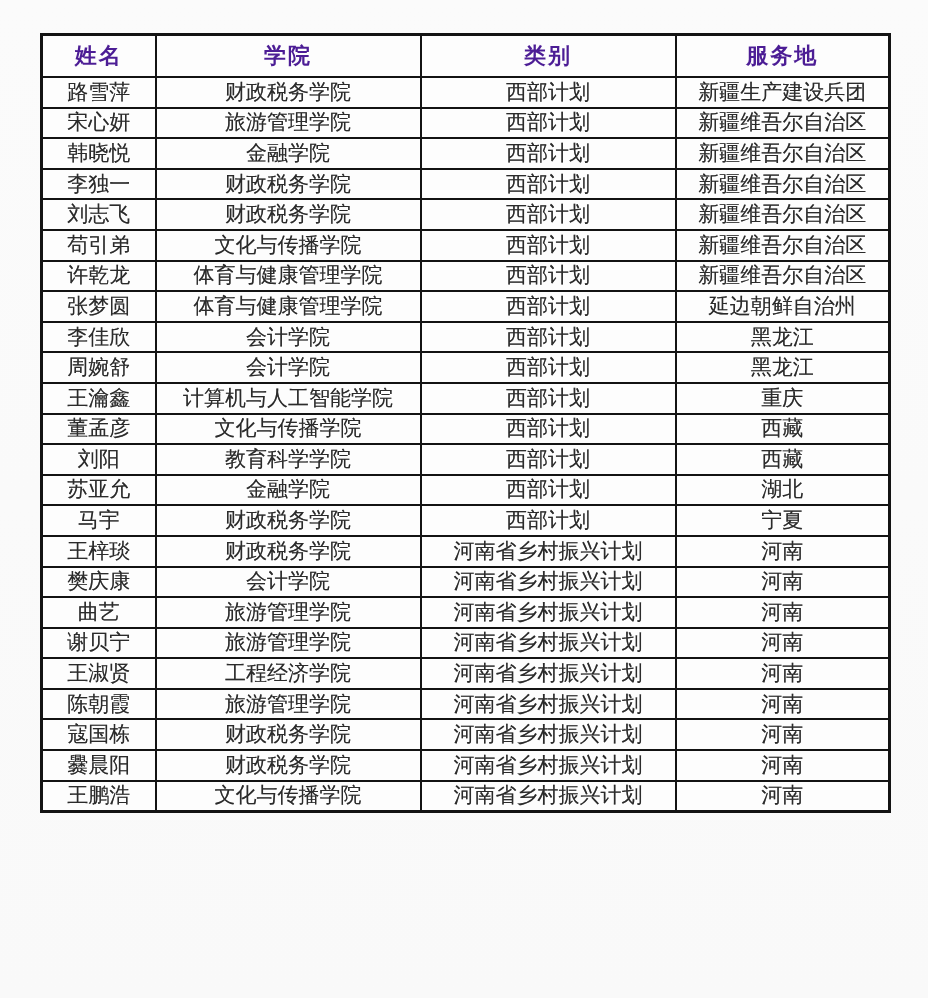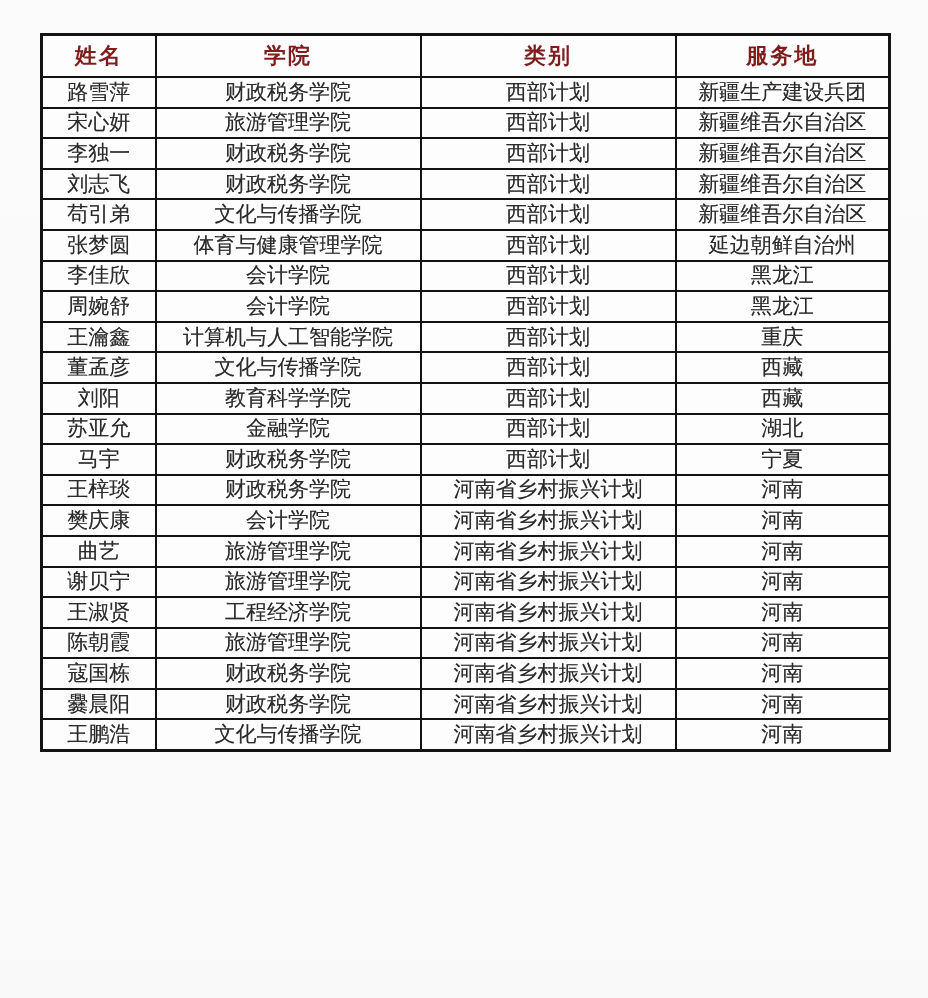--- a/index.html
+++ b/index.html
@@ -35,21 +35,21 @@
     vertical-align: middle;
     white-space: nowrap;
     overflow: hidden;
     padding: 0;
   }
   th {
     height: 40px;
     font-family: "DejaVu Sans", "Liberation Sans", sans-serif;
     font-weight: bold;
     font-size: 22px;
-    color: #7f1d1d;
+    color: #4c1d95;
     letter-spacing: 2px;
   }
   td {
     height: 28.6px;
     font-size: 21px;
     color: #2b2b2b;
     line-height: 1.1;
     text-shadow: 0 0 0.4px rgba(60,60,60,0.55);
   }
 </style>
@@ -79,34 +79,46 @@
           <td>西部计划</td>
           <td>新疆生产建设兵团</td>
         </tr>
         <tr>
           <td>宋心妍</td>
           <td>旅游管理学院</td>
           <td>西部计划</td>
           <td>新疆维吾尔自治区</td>
         </tr>
         <tr>
+          <td>韩晓悦</td>
+          <td>金融学院</td>
+          <td>西部计划</td>
+          <td>新疆维吾尔自治区</td>
+        </tr>
+        <tr>
           <td>李独一</td>
           <td>财政税务学院</td>
           <td>西部计划</td>
           <td>新疆维吾尔自治区</td>
         </tr>
         <tr>
           <td>刘志飞</td>
           <td>财政税务学院</td>
           <td>西部计划</td>
           <td>新疆维吾尔自治区</td>
         </tr>
         <tr>
           <td>苟引弟</td>
           <td>文化与传播学院</td>
+          <td>西部计划</td>
+          <td>新疆维吾尔自治区</td>
+        </tr>
+        <tr>
+          <td>许乾龙</td>
+          <td>体育与健康管理学院</td>
           <td>西部计划</td>
           <td>新疆维吾尔自治区</td>
         </tr>
         <tr>
           <td>张梦圆</td>
           <td>体育与健康管理学院</td>
           <td>西部计划</td>
           <td>延边朝鲜自治州</td>
         </tr>
         <tr>

